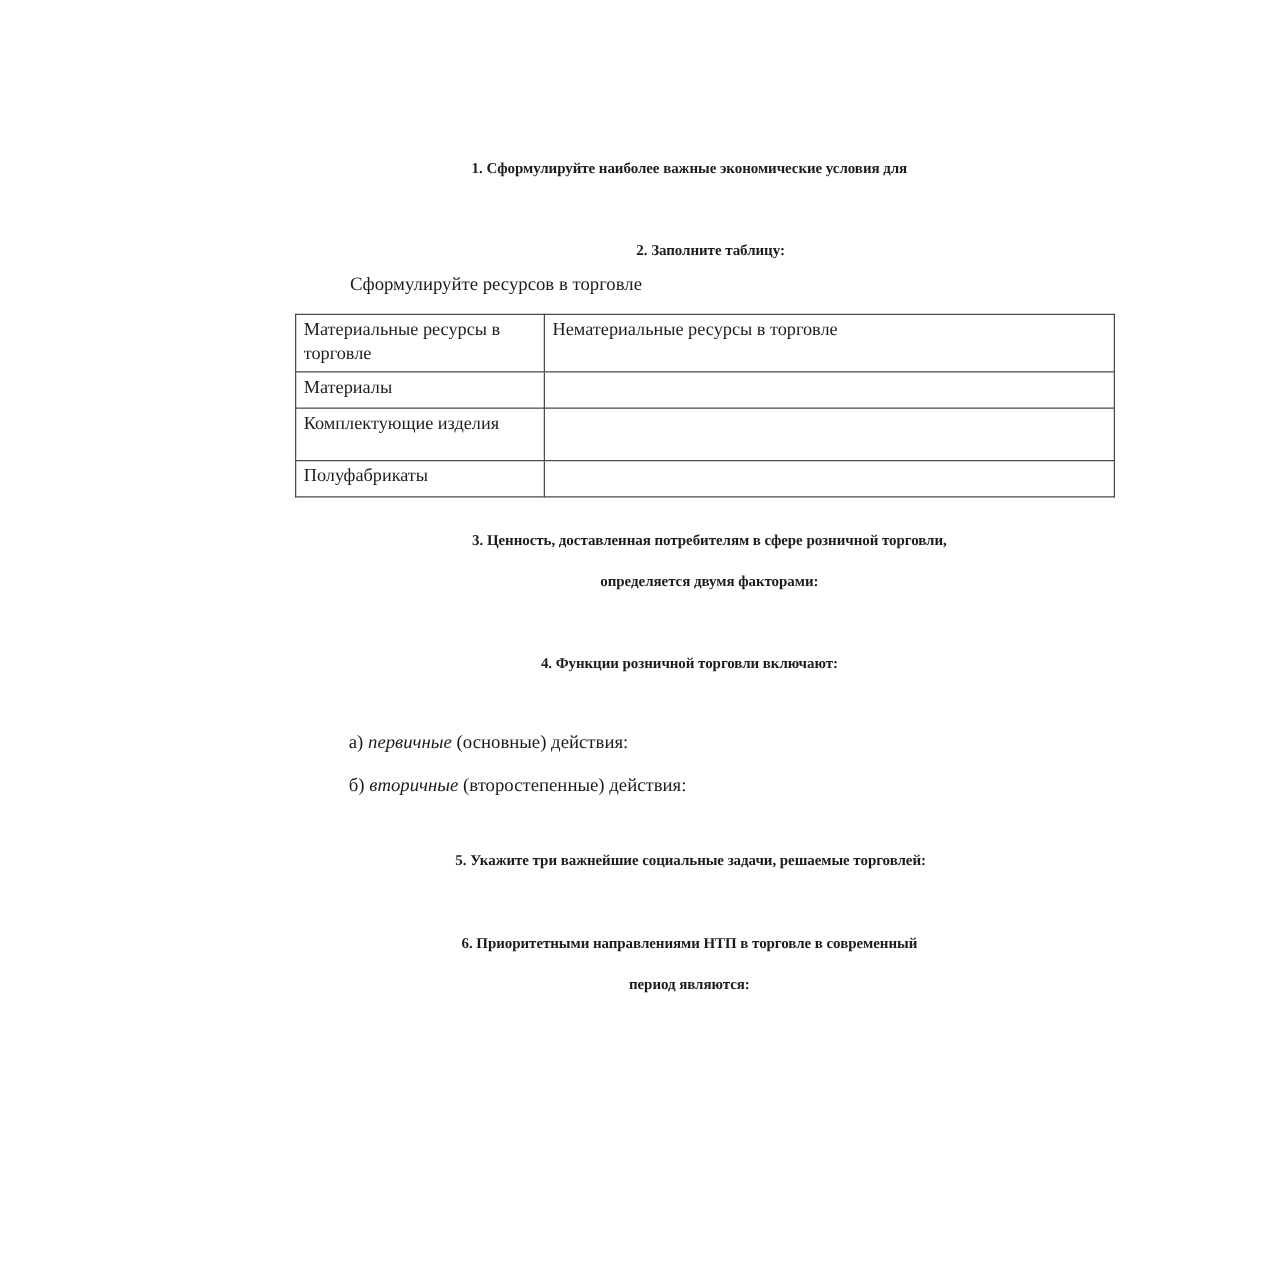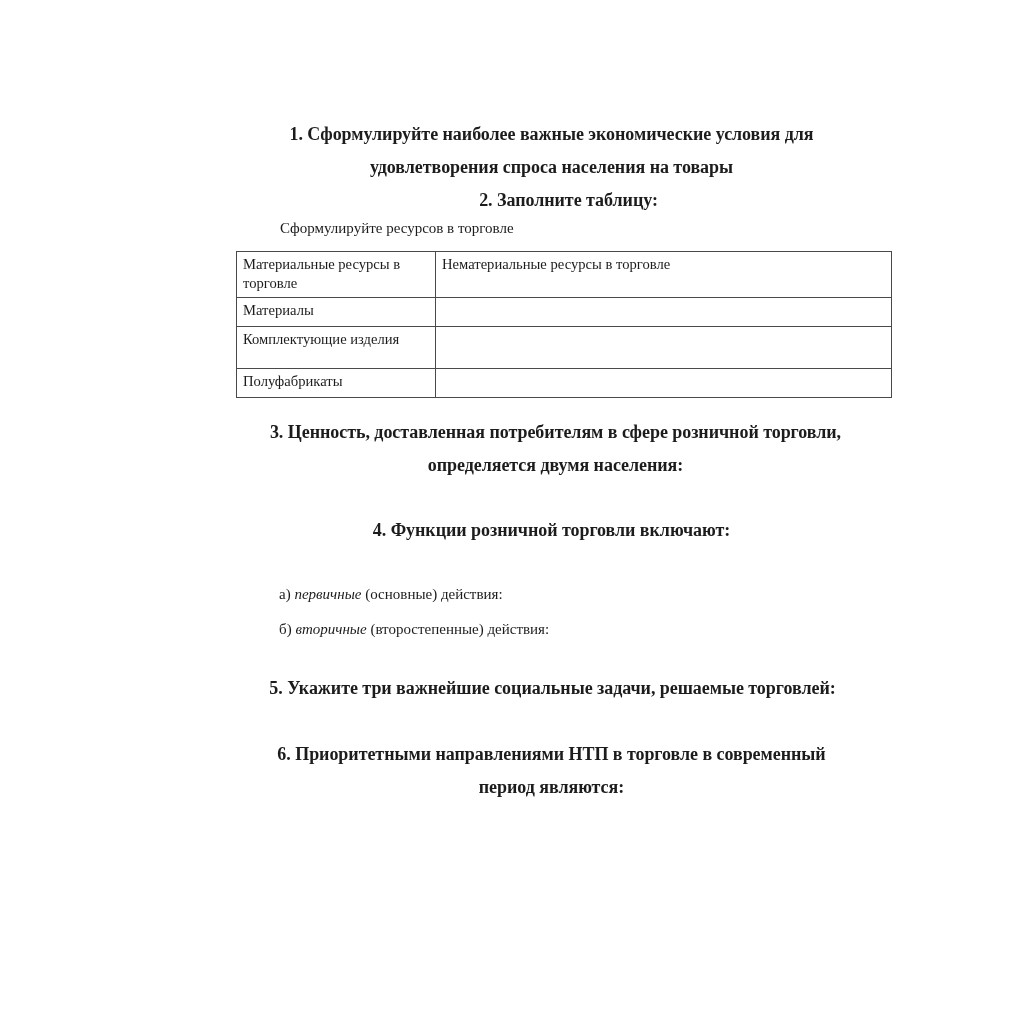--- a/index.html
+++ b/index.html
@@ -18,21 +18,21 @@
     overflow: hidden;
   }
   .content {
     position: absolute;
     left: 236px;
     top: 0;
     width: 631px;
   }
   .q {
     font-weight: bold;
-    font-size: 18px;
+    font-size: 12px;
     line-height: 33px;
     text-align: center;
     letter-spacing: -0.05px;
   }
   .q .ln { display: block; }
 
   .caption {
     font-size: 15px;
     line-height: 20px;
     text-align: left;
@@ -47,21 +47,21 @@
   }
   .sub i {
     font-style: italic;
   }
 
   
   .blk-q1 { position: absolute; left: 0; top: 118px;  width: 631px; }
   .blk-q2 { position: absolute; left: 17px; top: 184px;  width: 631px; }
   .blk-cap{ position: absolute; left: 0; top: 218px;  width: 631px; }
   .blk-tbl{ position: absolute; left: 0; top: 251px;  width: 631px; }
-  .blk-q3 { position: absolute; left: 4px; top: 416px;  width: 631px; }
+  .blk-q3 { position: absolute; left: 16px; top: 416px;  width: 631px; }
   .blk-q4 { position: absolute; left: 0; top: 514px;  width: 631px; }
   .blk-ab { position: absolute; left: 0; top: 577px;  width: 631px; }
   .blk-q5 { position: absolute; left: 1px; top: 672px;  width: 631px; }
   .blk-q6 { position: absolute; left: 0; top: 738px;  width: 631px; }
 
   table.grid {
     border-collapse: collapse;
     width: 631px;
     table-layout: fixed;
   }
@@ -81,21 +81,20 @@
   td.tall-4 { height: 34px; }
 </style>
 </head>
 <body>
 
 <div class="page">
   <div class="content">
 
     <div class="blk-q1 q">
       <span class="ln">1. Сформулируйте наиболее важные экономические условия для</span>
-      <span class="ln">удовлетворения спроса населения на товары</span>
     </div>
 
     <div class="blk-q2 q">
       <span class="ln">2. Заполните таблицу:</span>
     </div>
 
     <div class="blk-cap caption">Сформулируйте ресурсов в торговле</div>
 
     <div class="blk-tbl">
       <table class="grid">
@@ -115,21 +114,21 @@
           <tr>
             <td class="c1 tall-2">Полуфабрикаты</td>
             <td class="c2 tall-2"></td>
           </tr>
         </tbody>
       </table>
     </div>
 
     <div class="blk-q3 q">
       <span class="ln">3. Ценность, доставленная потребителям в сфере розничной торговли,</span>
-      <span class="ln">определяется двумя населения:</span>
+      <span class="ln">определяется двумя факторами:</span>
     </div>
 
     <div class="blk-q4 q">
       <span class="ln">4. Функции розничной торговли включают:</span>
     </div>
 
     <div class="blk-ab">
       <div class="sub">
         <span>а)</span>
         <i>первичные</i>

